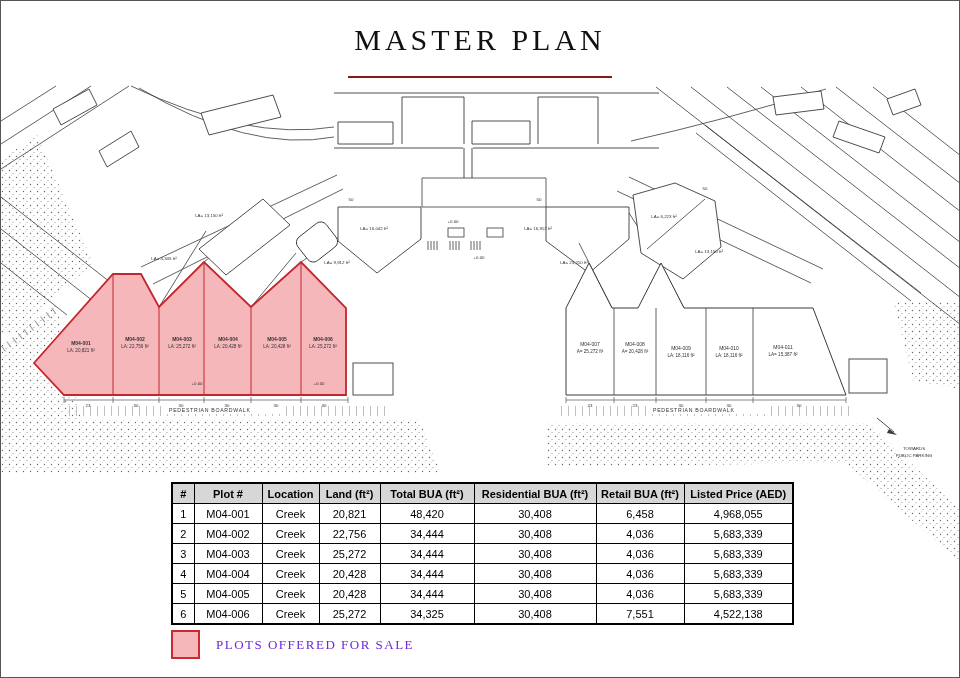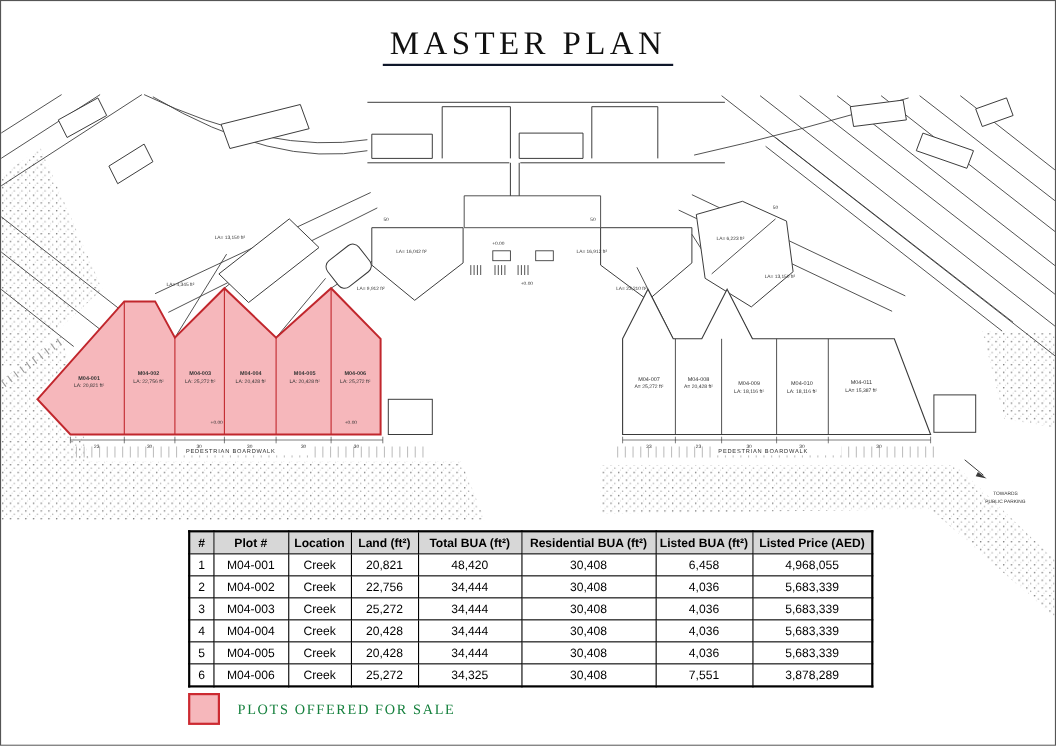--- a/index.html
+++ b/index.html
@@ -2,40 +2,40 @@
 <html><head>
 <meta charset="utf-8">
 <style>
   html,body{margin:0;padding:0;background:#888;}
   .sheet{position:relative;width:960px;height:678px;background:#fff;margin:0 auto;
          border:1px solid #555;box-sizing:border-box;overflow:hidden;
          font-family:"Liberation Sans",sans-serif;}
   .title-wrap{position:absolute;top:22px;left:0;width:100%;text-align:center;z-index:3;}
   .title-wrap span{display:inline-block;font-family:"Liberation Serif",serif;
          font-size:30px;font-weight:400;letter-spacing:4px;color:#111;
-         border-bottom:2px solid #0f172a;padding:0 6px 1px 6px;}
+         border-bottom:2px solid #7f1d1d;padding:0 6px 19px 6px;}
   svg.plan{position:absolute;left:0;top:0;z-index:1;}
   svg.plan text{font-family:"Liberation Sans",sans-serif;fill:#333;}
   .plot-name{font-size:5px;font-weight:bold;fill:#5a2a2a;}
   .plot-area{font-size:4.6px;fill:#5a2a2a;}
   .wplot-name{font-size:5px;fill:#333;}
   .wplot-area{font-size:4.6px;fill:#333;}
   .tiny{font-size:4.4px;fill:#444;}
   .dim{font-size:4.4px;fill:#333;}
   .bw{font-size:5.2px;letter-spacing:.7px;fill:#222;}
   table.plots{position:absolute;left:170px;top:481px;width:621px;z-index:3;
          border-collapse:collapse;table-layout:fixed;background:#fff;
          font-size:11px;color:#000;border:2px solid #000;}
   table.plots th,table.plots td{border:1px solid #000;height:19px;padding:0 2px;
          text-align:center;vertical-align:middle;overflow:hidden;white-space:nowrap;}
   table.plots th{background:#d7d7d7;font-weight:bold;font-size:11px;}
   .legend{position:absolute;left:170px;top:629px;display:flex;align-items:center;z-index:3;}
   .legend-swatch{width:25px;height:25px;background:#f6b7bb;border:2px solid #cc2a31;}
   .legend-label{margin-left:16px;font-family:"Liberation Serif",serif;font-size:13px;
-         letter-spacing:1.5px;color:#15803d;}
+         letter-spacing:1.5px;color:#6d28d9;}
 </style>
 </head>
 <body>
 
 <div class="sheet">
 
   <div class="title-wrap">
     <span>MASTER PLAN</span>
   </div>
 
@@ -259,21 +259,21 @@
         <col style="width:109px">
     </colgroup>
     <thead>
       <tr>
         <th>#</th>
         <th>Plot #</th>
         <th>Location</th>
         <th>Land (ft²)</th>
         <th>Total BUA (ft²)</th>
         <th>Residential BUA (ft²)</th>
-        <th>Listed BUA (ft²)</th>
+        <th>Retail BUA (ft²)</th>
         <th>Listed Price (AED)</th>
       </tr>
     </thead>
     <tbody>
       <tr>
         <td>1</td>
         <td>M04-001</td>
         <td>Creek</td>
         <td>20,821</td>
         <td>48,420</td>
@@ -322,21 +322,21 @@
         <td>5,683,339</td>
       </tr>
       <tr>
         <td>6</td>
         <td>M04-006</td>
         <td>Creek</td>
         <td>25,272</td>
         <td>34,325</td>
         <td>30,408</td>
         <td>7,551</td>
-        <td>3,878,289</td>
+        <td>4,522,138</td>
       </tr>
     </tbody>
   </table>
 
   <div class="legend">
     <div class="legend-swatch"></div>
     <div class="legend-label">PLOTS OFFERED FOR SALE</div>
   </div>
 
 </div>

